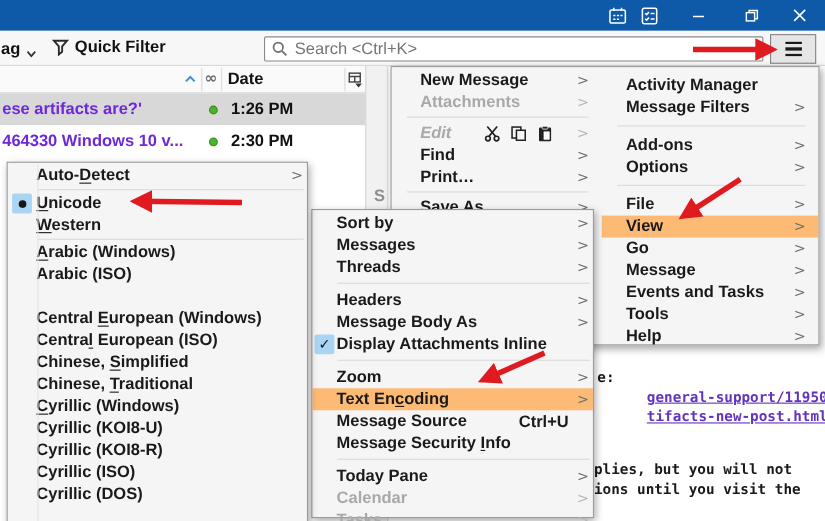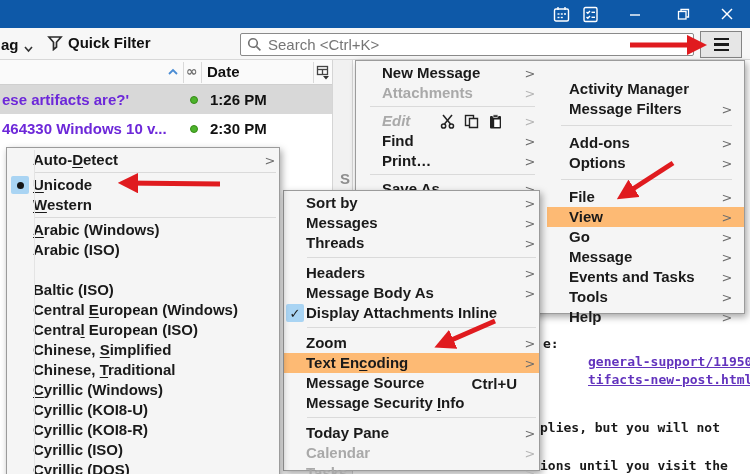--- a/index.html
+++ b/index.html
@@ -55,21 +55,21 @@
   .ar{flex:0 0 18px;text-align:center;font:400 13px "DejaVu Sans",sans-serif;color:#6d6d6d;}
   .mi.dis .ar{color:#b5b5b5;}
   .sep{height:1px;background:#dadada;}
   .enc .sep{margin:2px 3px 2px 27px;}
   .view .sep{margin:4px 3px 5px 23px;}
   .colL .sep{margin:3px 12px 4px 14px;}
   .colR .sep{margin:6px 12px 7px 14px;}
   .enc::after{content:'';position:absolute;left:27px;top:2px;bottom:2px;width:1px;background:#e4e4e4;}
   #appmenu{left:355px;top:60px;width:390px;height:254px;padding:0;}
   .colL{position:absolute;left:0;top:0;width:191px;padding:2px 0;}
-  .colR{position:absolute;left:191px;top:0;width:197px;padding:18px 0;}
+  .colR{position:absolute;left:191px;top:0;width:197px;padding:7px 0;}
   .colL .mi{padding-left:26px;}
   .colR .mi{padding-left:22px;}
   .colL .mi .ar,.colR .mi .ar{margin-right:8px;}
   .editicons{display:flex;gap:9px;margin-left:30px;align-items:center;}
   #viewmenu{left:283px;top:190px;width:257px;height:281px;}
   #encmenu{left:6px;top:147px;width:274px;height:340px;}
 
   
   #annot{left:0;top:0;width:750px;height:474px;pointer-events:none;z-index:50;}
   svg{display:block;}
@@ -190,21 +190,21 @@
       </div>
     <div id="scrollstrip"></div>
     <span id="strayS" style="left:340px;top:110px;">S</span>
   </div>
 
   <div id="readpane">
       <span class="monoline" style="left: 543px; top: 336px;">e:</span>
       <span class="monoline link" style="left: 540px; top: 354px;">general-support/119506-</span>
       <span class="monoline link" style="left: 540px; top: 372px;">tifacts-new-post.html</span>
       <span class="monoline" style="left: 540px; top: 420px;">plies, but you will not</span>
-      <span class="monoline" style="left: 540px; top: 458px;">ions until you visit the</span>
+      <span class="monoline" style="left: 540px; top: 438px;">ions until you visit the</span>
     </div>
 
   <div id="appmenu" class="panel">
     <div class="colL" id="appmenu-left">
         <div class="mi">
           <span class="lab">New Message</span>
           <span class="sp"></span>
           <span class="ar">&gt;</span>
         </div>
         <div class="mi dis">
@@ -445,26 +445,20 @@
         <span class="sp"></span>
         <span class="ar"></span>
       </div>
       <div class="mi">
         <span class="gut"></span>
         <span class="sp"></span>
         <span class="ar"></span>
       </div>
       <div class="mi">
         <span class="gut"></span>
-        <span class="lab">Baltic (ISO)</span>
-        <span class="sp"></span>
-        <span class="ar"></span>
-      </div>
-      <div class="mi">
-        <span class="gut"></span>
         <span class="lab">Central <u>E</u>uropean (Windows)</span>
         <span class="sp"></span>
         <span class="ar"></span>
       </div>
       <div class="mi">
         <span class="gut"></span>
         <span class="lab">Centra<u>l</u> European (ISO)</span>
         <span class="sp"></span>
         <span class="ar"></span>
       </div>

